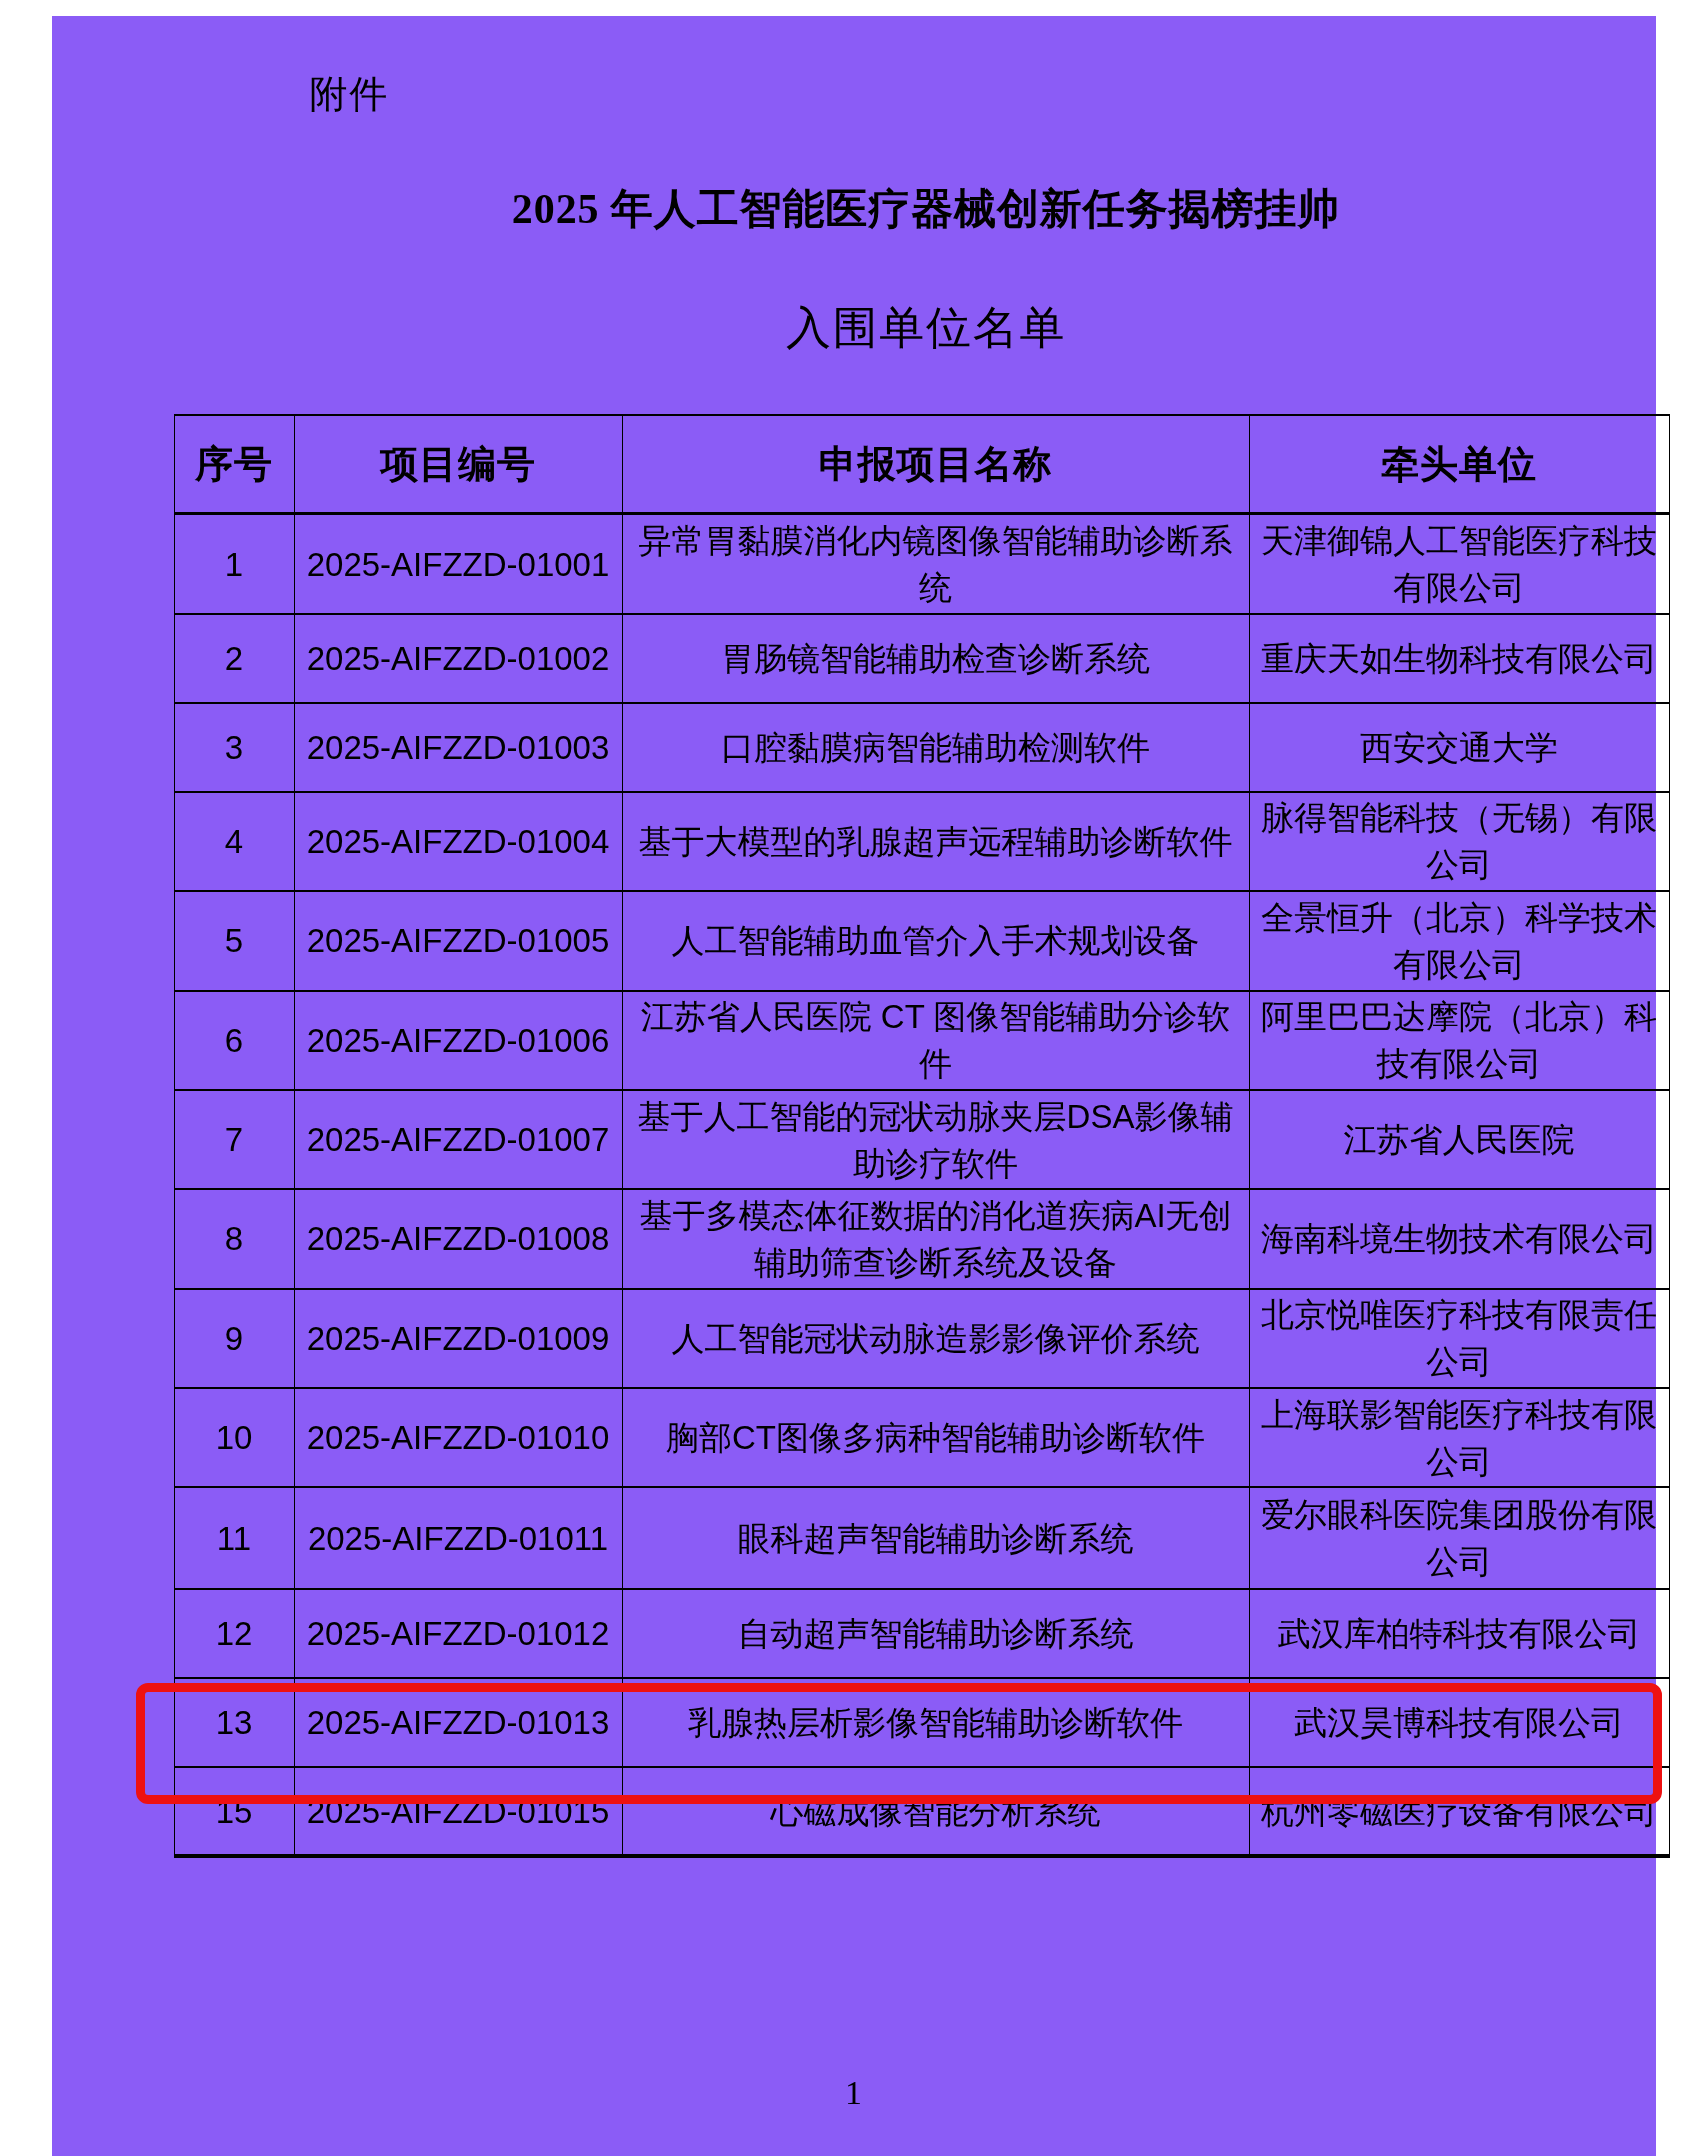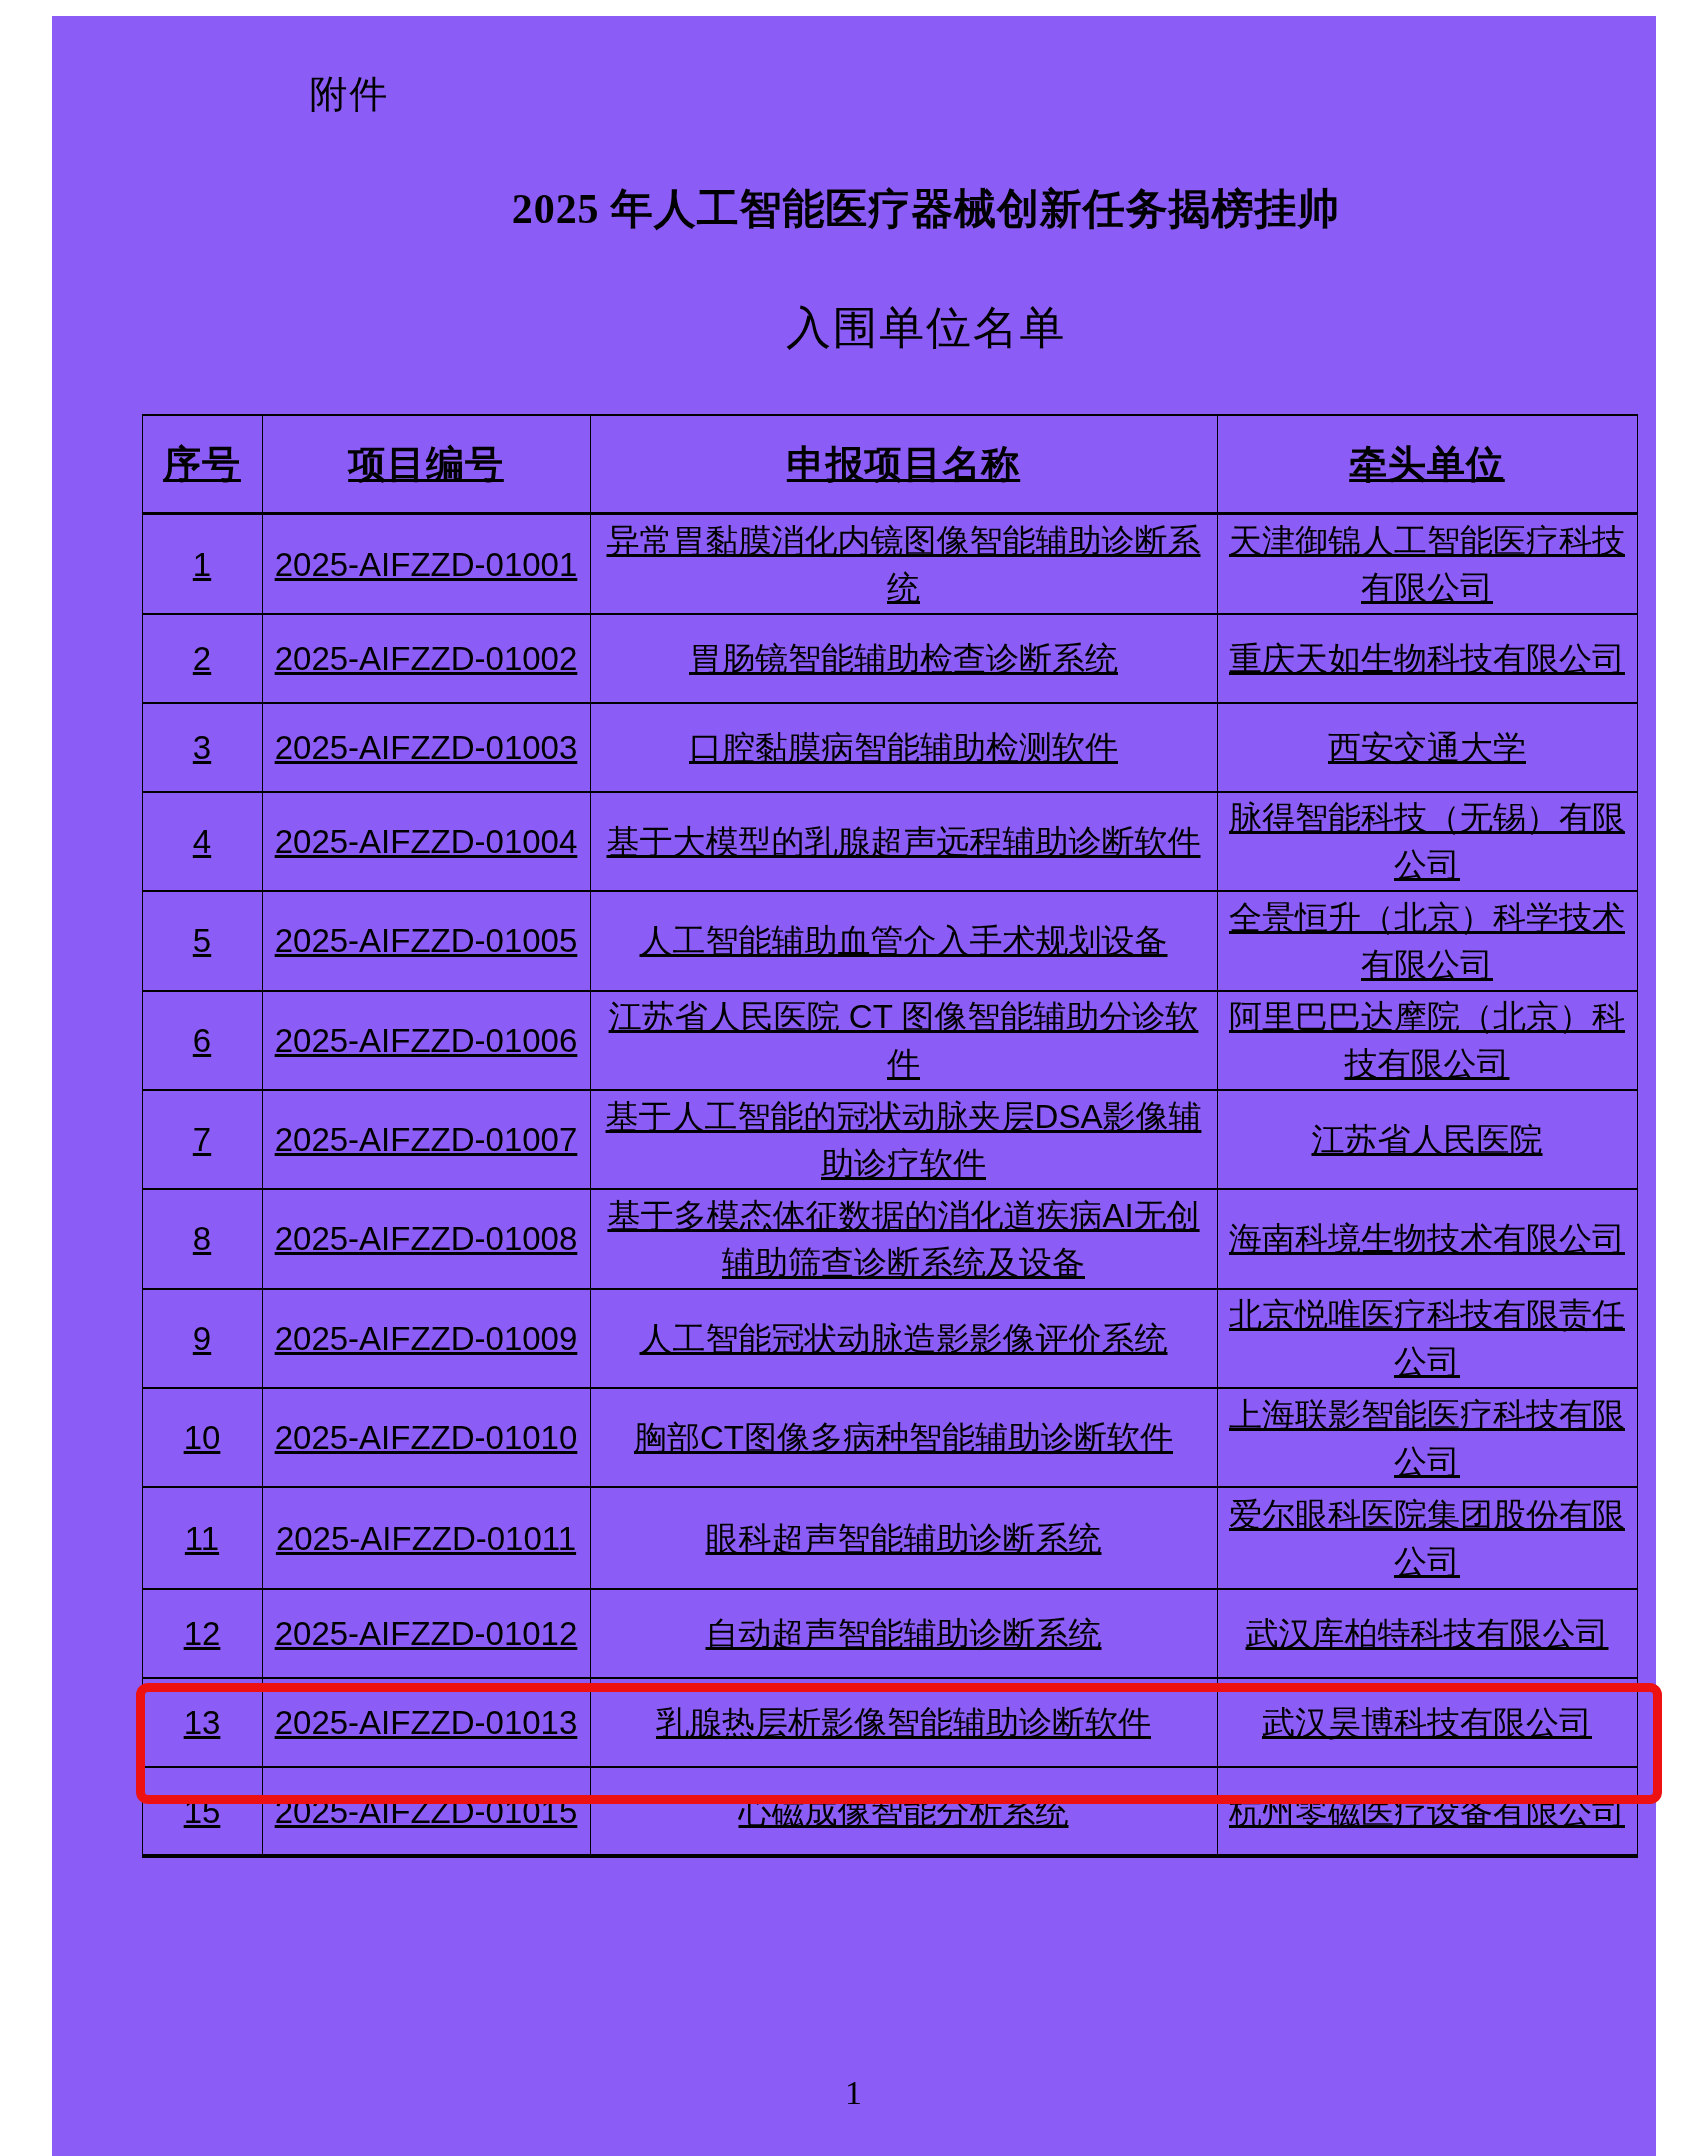--- a/index.html
+++ b/index.html
@@ -46,29 +46,28 @@
     left: 0;
     top: 282px;
     width: 100%;
     font-family: "Liberation Serif", "DejaVu Serif", serif;
     font-size: 45px;
     font-weight: 400;
     letter-spacing: 1.7px;
   }
   table.listing {
     position: absolute;
-    left: 90px;
+    left: 122px;
     top: 398px;
     width: 1494px;
     border-collapse: collapse;
     table-layout: fixed;
     border: 1.7px solid #000;
     border-top-width: 2.6px;
     border-bottom-width: 4.3px;
-    text-decoration: underline;
   }
   table.listing th,
   table.listing td {
     border: 1.7px solid #000;
     border-top-width: 2.6px;
     border-bottom-width: 2.6px;
     vertical-align: middle;
     font-size: 33px;
     line-height: 47px;
     padding: 1.7px 6.9px;

